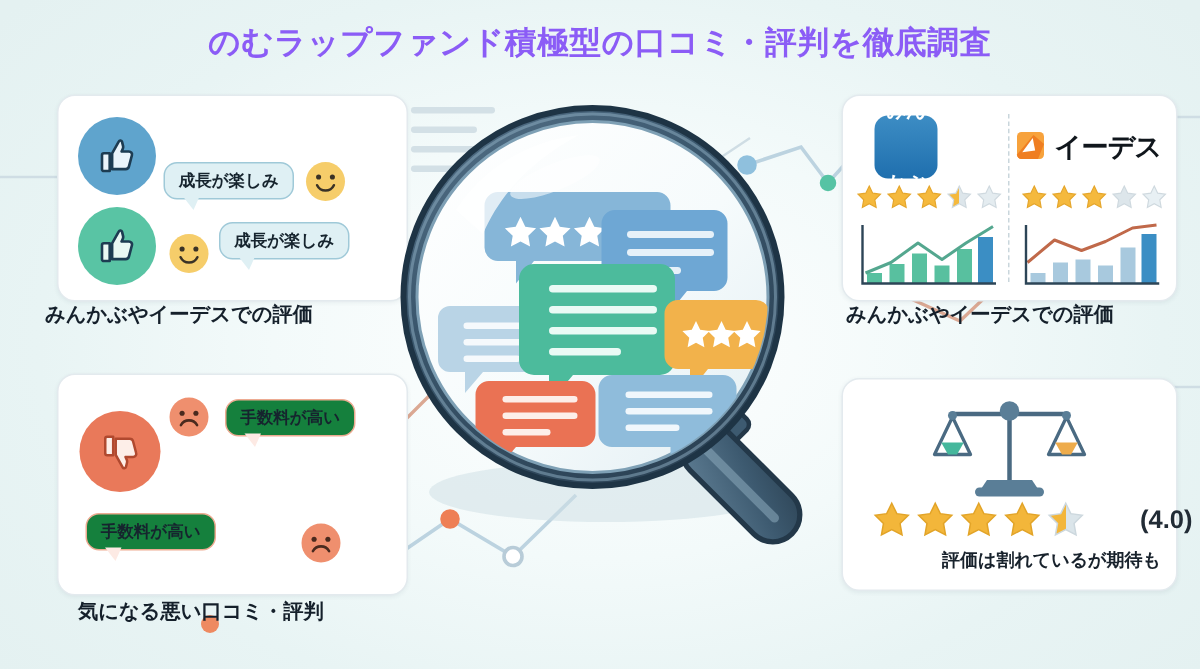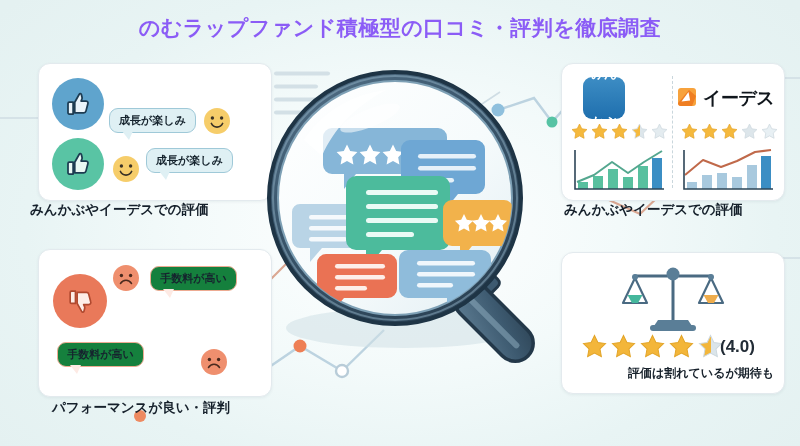--- a/index.html
+++ b/index.html
@@ -91,21 +91,21 @@
   .vdiv{position:absolute;border-left:1.5px dashed #c9d6dc;}
 
   
   .stars{position:absolute;display:flex;gap:1px;}
   .star{display:block;}
 
   
   .mini{position:absolute;}
 
   .rating-line{position:absolute;font-size:12px;font-weight:bold;color:#18222c;white-space:nowrap;padding-left:44px;}
-  .rating-num{position:absolute;font-size:17px;font-weight:bold;color:#222c36;white-space:nowrap;}
+  .rating-num{position:absolute;font-size:17px;font-weight:bold;color:#222c36;white-space:nowrap;margin-left:40px;}
 </style>
 </head>
 <body>
 
 <div id="stage">
 
   <div class="bg-wash"></div>
 
   <svg class="bg-net" viewBox="0 0 800 446">
     <g stroke="#cfdde4" stroke-width="1.6" fill="none">
@@ -214,21 +214,21 @@
 
     <div class="sb neg" style="left:111px;top:16px;width:87px;height:25px;">
       <span>手数料が高い</span>
       <i class="tail"></i>
     </div>
     <div class="sb neg" style="left:18px;top:92px;width:87px;height:25px;">
       <span>手数料が高い</span>
       <i class="tail"></i>
     </div>
   </div>
-  <div class="card-cap" id="cap-bl">パフォーマンスが良い・評判</div>
+  <div class="card-cap" id="cap-bl">気になる悪い口コミ・評判</div>
 
   <div class="card" id="card-tr">
 
     <div class="brand-badge" style="left:21px;top:13px;gap:34px;">
       <span>みん</span>
       <span>かぶ</span>
     </div>
 
     <svg style="position:absolute;left:113px;top:21px;" width="24" height="24">
       <path d="M3 6a3 3 0 0 1 3-3h12a3 3 0 0 1 3 3v12a3 3 0 0 1-3 3H6a3 3 0 0 1-3-3z" fill="#f7a23c"></path>

